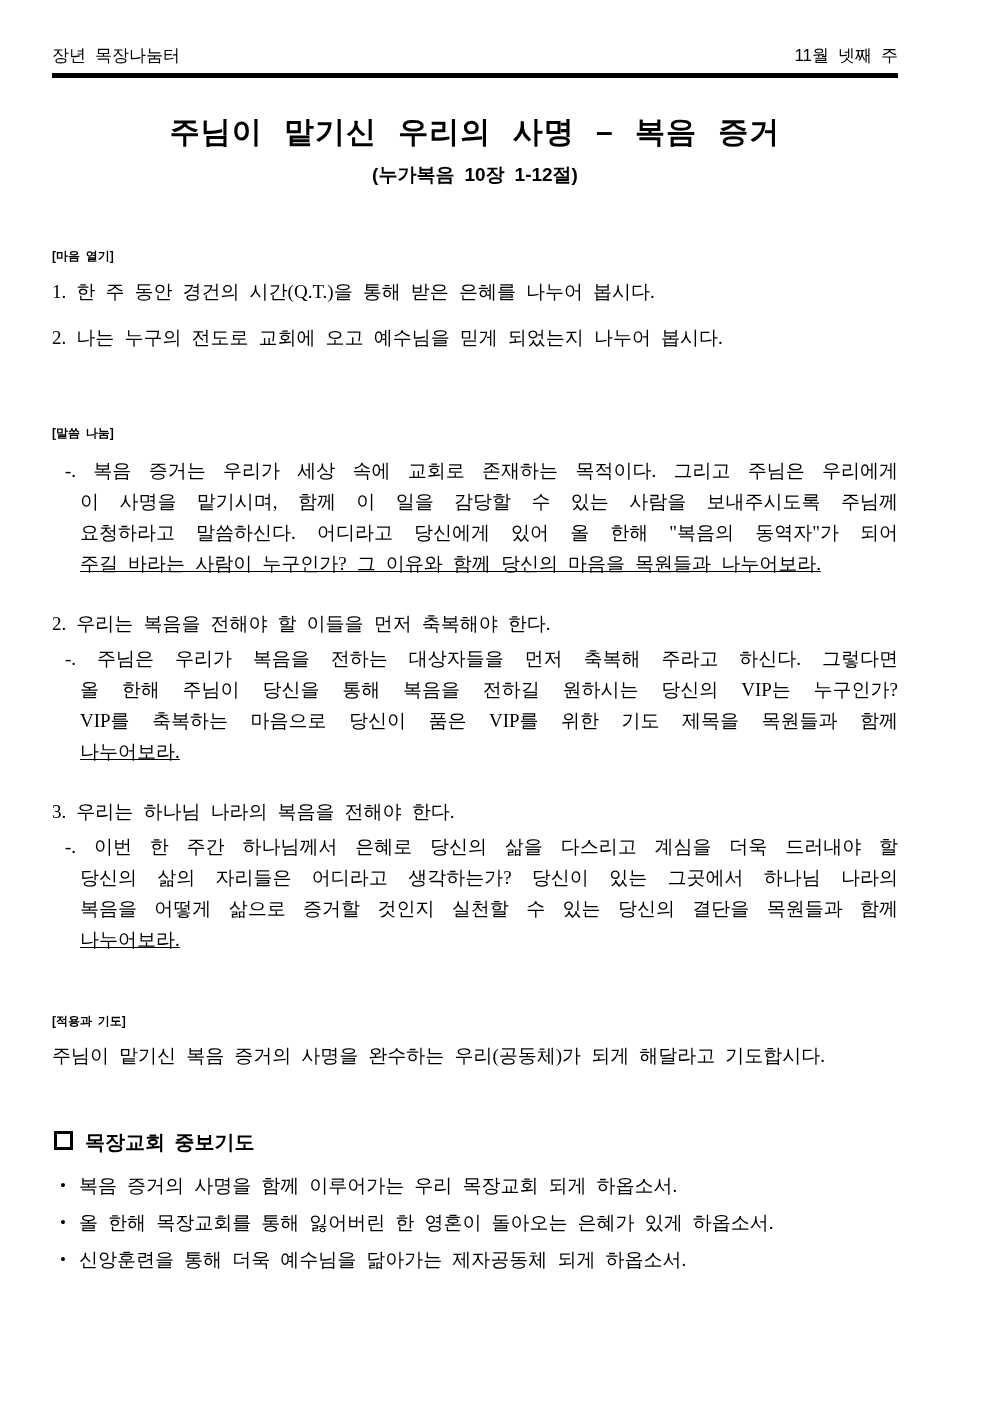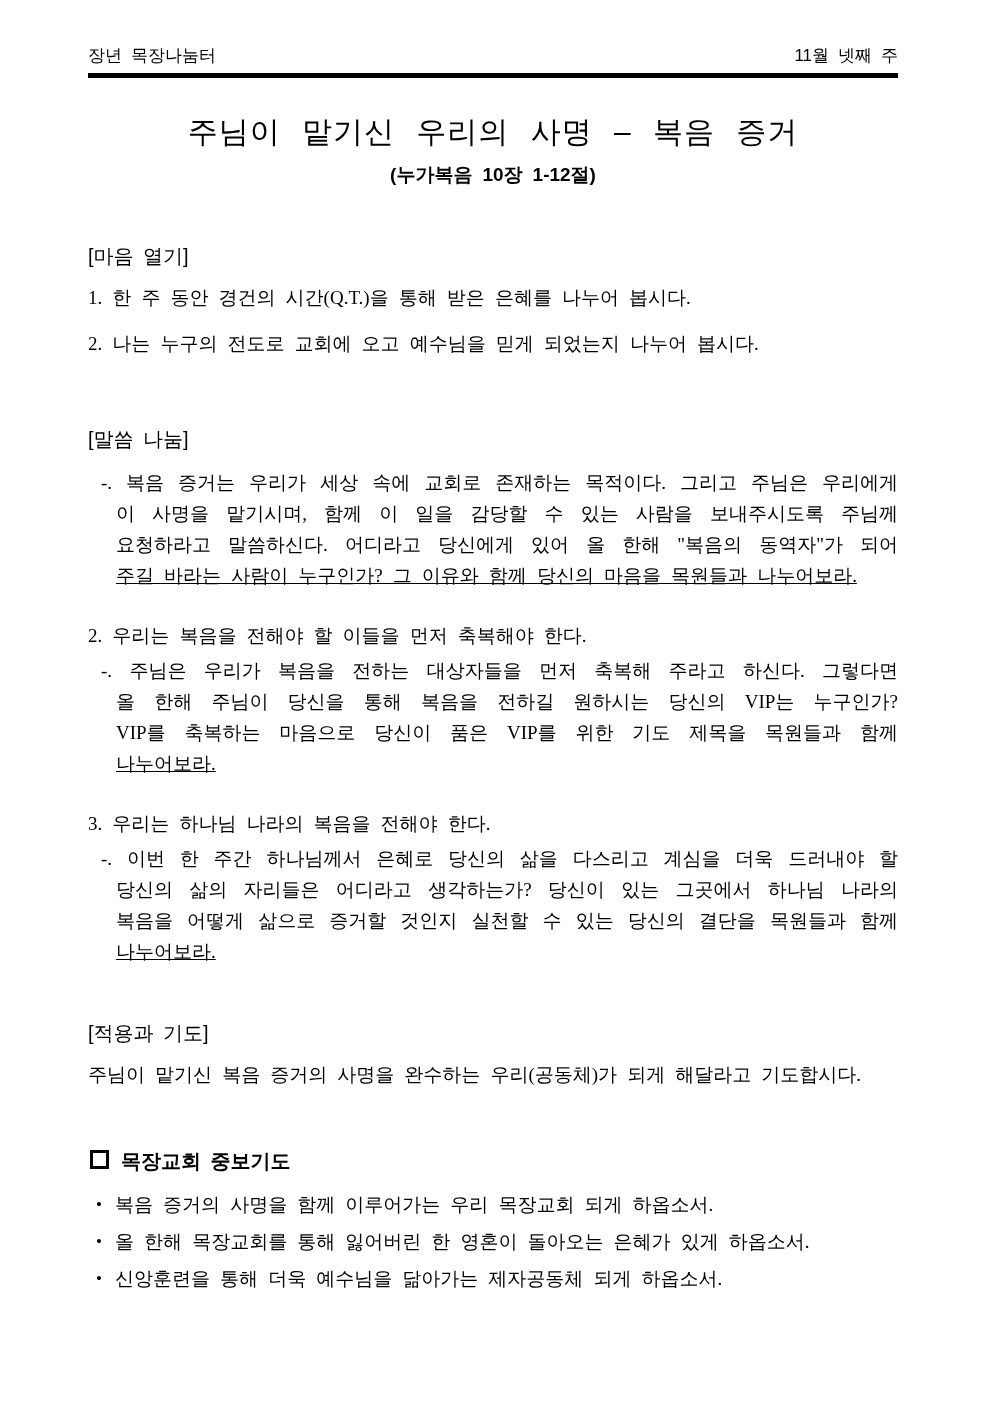--- a/index.html
+++ b/index.html
@@ -11,21 +11,21 @@
   body {
     width: 992px;
     height: 1403px;
     overflow: hidden;
     font-family: "Liberation Serif", serif;
   }
   .page {
     box-sizing: border-box;
     width: 964px;
     height: 1403px;
-    padding: 46px 66px 0 88px;
+    padding: 46px 66px 0 52px;
   }
   
   .doc-header {
     display: flex;
     justify-content: space-between;
     align-items: flex-end;
     font-family: "Liberation Sans", sans-serif;
     font-size: 17px;
     line-height: 20px;
     word-spacing: 0.25em;
@@ -33,40 +33,40 @@
   .header-rule {
     height: 5px;
     background: #000000;
     margin-top: 7px;
   }
   
   .doc-title {
     margin: 36px 0 0 0;
     text-align: center;
     font-family: "Liberation Sans", sans-serif;
-    font-weight: 400;
+    font-weight: 700;
     font-size: 30px;
     line-height: 36px;
     letter-spacing: 1px;
     word-spacing: 0.4em;
   }
   .doc-subtitle {
     margin-top: 13px;
     text-align: center;
     font-family: "Liberation Sans", sans-serif;
     font-weight: 700;
     font-size: 19px;
     line-height: 24px;
     word-spacing: 0.25em;
   }
   
   .sec-heading {
     font-family: "Liberation Sans", sans-serif;
-    font-weight: 400;
-    font-size: 20px;
+    font-weight: 700;
+    font-size: 12px;
     line-height: 24px;
     word-spacing: 0.2em;
   }
   .mt-heart   { margin-top: 57px; }
   .mt-word    { margin-top: 70px; }
   .mt-apply   { margin-top: 54px; }
   
   .serif-line {
     font-size: 19px;
     line-height: 26px;

